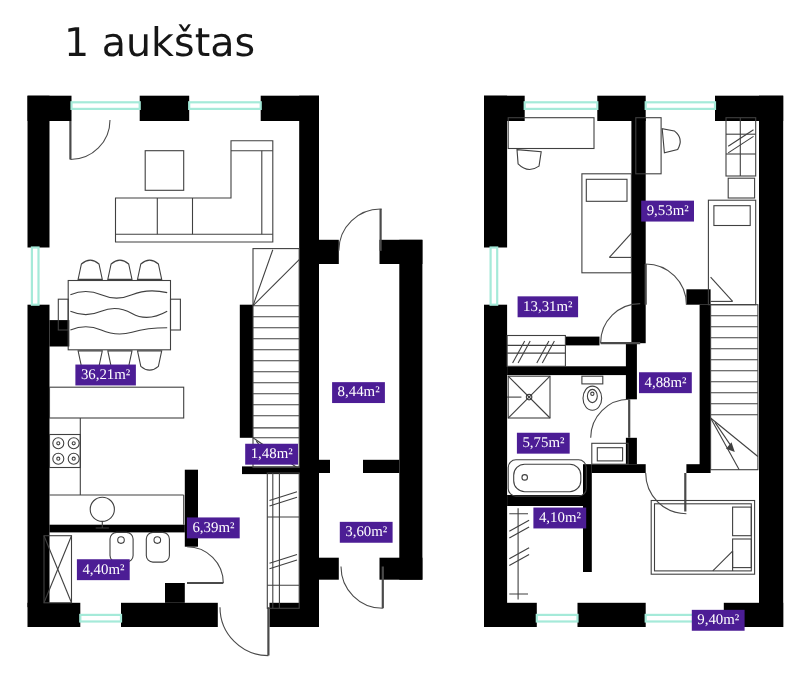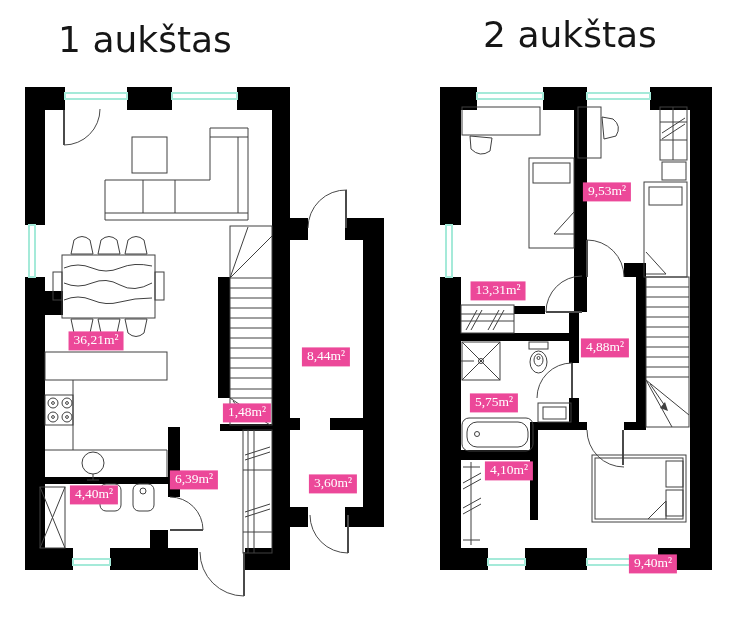--- a/index.html
+++ b/index.html
@@ -8,21 +8,21 @@
   svg{position:absolute;left:0;top:0;}
   .wall{fill:#000000;stroke:none;}
   .thin{fill:none;stroke:#404040;stroke-width:1;}
   .thinf{fill:#ffffff;stroke:#404040;stroke-width:1;}
   .win{fill:#ffffff;stroke:#a5ead9;stroke-width:2;}
   .door{fill:none;stroke:#4a4a4a;stroke-width:1;}
   .leaf{fill:none;stroke:#4a4a4a;stroke-width:2;}
   .arrowhead{fill:#404040;stroke:none;}
   .floortitle{position:absolute;transform:translate(-50%,-50%);font-size:36px;color:#161616;
               white-space:nowrap;font-family:"DejaVu Sans","Liberation Sans",sans-serif;}
-  .arealabel{position:absolute;transform:translate(-50%,-50%);background:#ec4899;color:#ffffff;
+  .arealabel{position:absolute;transform:translate(-50%,-50%);background:#4c1d95;color:#ffffff;
              font-family:"Liberation Serif",serif;font-size:13.5px;padding:1px 5px 2px 5px;
              white-space:nowrap;line-height:1.2;text-align:center;}
 </style>
 </head>
 <body>
 
 <div id="canvas">
 
 <svg width="738" height="617" viewBox="0 0 738 617">
 
@@ -330,29 +330,28 @@
         <rect x="666" y="461" width="17" height="26"></rect>
         <rect x="666" y="490" width="17" height="26"></rect>
         <line x1="648" y1="519" x2="666" y2="501"></line>
         <line x1="666" y1="501" x2="666" y2="519"></line>
       </g>
     </g>
   </g>
 </svg>
 
 <div class="floortitle" style="left:145px;top:39px">1 aukštas</div>
-<div class="floortitle" style="left:570px;top:34px">2 aukštas</div>
 
 <div class="arealabel" style="left:96px;top:341px">36,21m²</div>
 <div class="arealabel" style="left:326px;top:357px">8,44m²</div>
 <div class="arealabel" style="left:247px;top:413px">1,48m²</div>
 <div class="arealabel" style="left:194px;top:480px">6,39m²</div>
 <div class="arealabel" style="left:333px;top:484px">3,60m²</div>
-<div class="arealabel" style="left:94px;top:495px">4,40m²</div>
+<div class="arealabel" style="left:94px;top:518px">4,40m²</div>
 
 <div class="arealabel" style="left:607px;top:192px">9,53m²</div>
-<div class="arealabel" style="left:498px;top:291px">13,31m²</div>
+<div class="arealabel" style="left:498px;top:279px">13,31m²</div>
 <div class="arealabel" style="left:605px;top:348px">4,88m²</div>
 <div class="arealabel" style="left:494px;top:403px">5,75m²</div>
 <div class="arealabel" style="left:509px;top:471px">4,10m²</div>
 <div class="arealabel" style="left:653px;top:564px">9,40m²</div>
 
 </div>
 
 </body></html>

